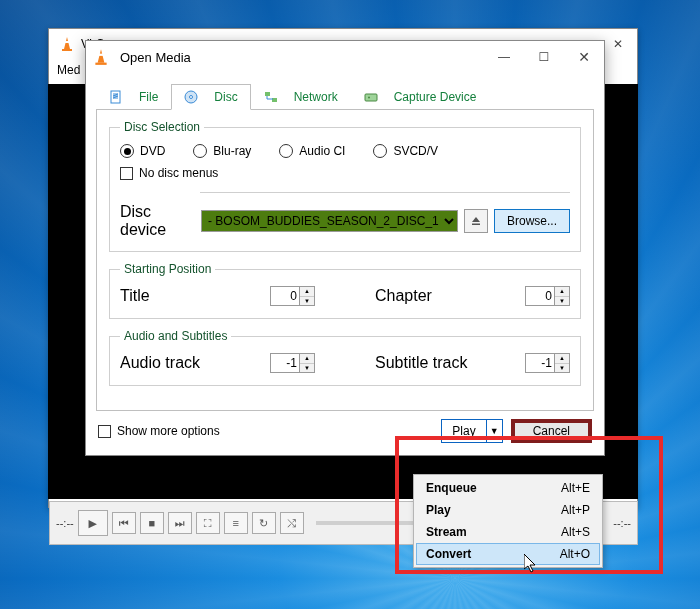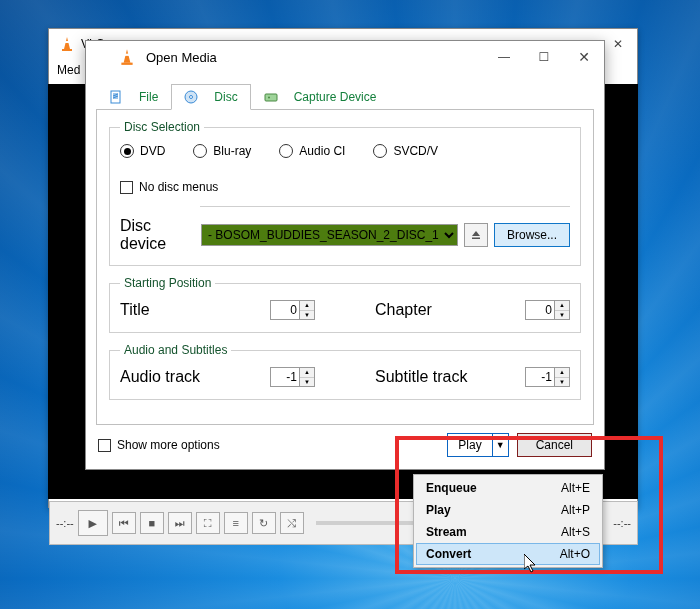--- a/index.html
+++ b/index.html
@@ -16,59 +16,59 @@
   .back-menu{padding:4px 8px;color:#000;}
   .video-area{position:absolute;left:48px;top:84px;right:62px;bottom:110px;background:#000;}
   
   .playback{position:absolute;left:49px;right:62px;bottom:64px;height:44px;background:#f0f0f0;border:1px solid #bbb;display:flex;align-items:center;padding:0 6px;gap:4px;}
   .time{font-size:11px;color:#333;}
   .pbtn{width:24px;height:22px;border:1px solid #aaa;background:#f6f6f6;display:flex;align-items:center;justify-content:center;color:#555;font-size:11px;}
   .playback .slider{flex:1;height:4px;background:#cfcfcf;position:relative;margin:0 8px;}
   .pbtn.play{width:30px;height:26px;}
   
   .dialog{position:absolute;left:85px;top:40px;width:520px;background:#fff;border:1px solid #888;box-shadow:0 4px 14px rgba(0,0,0,0.35);}
-  .dlg-title{height:32px;display:flex;align-items:center;padding-left:14px;margin-left:12px;}
+  .dlg-title{height:32px;display:flex;align-items:center;padding-left:0;}
   .dlg-title .cone{width:18px;height:18px;}
   .dlg-title .txt{font-size:13px;color:#000;margin-left:4px;}
   .dlg-ctrl{margin-left:auto;display:flex;}
   .dlg-ctrl div{width:40px;height:28px;display:flex;align-items:center;justify-content:center;color:#444;font-family:Arial;}
   .dlg-body{padding:8px 10px 10px 10px;}
   .tabs{display:flex;align-items:flex-end;height:28px;position:relative;}
   .tab{padding:5px 12px;display:flex;align-items:center;gap:16px;border:1px solid transparent;color:#15803d;position:relative;top:1px;font-size:12px;cursor:default;}
   .tab.active{background:#fff;border:1px solid #bfbfbf;border-bottom:1px solid #fff;z-index:2;}
   .tab-icon{width:14px;height:14px;}
   .tab-panel{border:1px solid #bfbfbf;padding:10px 12px 14px 12px;}
   fieldset{border:1px solid #cfcfcf;padding:10px 10px 12px 10px;margin-bottom:10px;position:relative;}
   legend{font-size:12px;color:#14532d;padding:0 4px;}
   .radios{display:flex;gap:28px;margin-bottom:8px;}
   .radio{display:flex;align-items:center;gap:6px;}
   .radio-ind{width:14px;height:14px;border:1px solid #333;border-radius:50%;display:flex;align-items:center;justify-content:center;}
   .radio.sel .radio-ind::after{content:"";width:7px;height:7px;background:#000;border-radius:50%;}
-  .chk{display:flex;align-items:center;gap:6px;margin:22px 0 12px 0;}
+  .chk{display:flex;align-items:center;gap:6px;margin:8px 0 12px 0;}
   .chk-box{width:13px;height:13px;border:1px solid #333;background:#fff;}
   .hr{height:1px;background:#cfcfcf;margin:4px 0 10px 80px;}
   .row{display:flex;align-items:center;gap:6px;}
   .lbl{font-size:16px;}
   select.device{flex:1;height:22px;border:1px solid #9a9a9a;font-size:12px;padding:0 2px;background:#4d7c0f;}
   .eject{width:26px;height:24px;border:1px solid #9a9a9a;background:#f3f3f3;display:flex;align-items:center;justify-content:center;}
   .browse{height:24px;padding:0 12px;border:1px solid #1076c8;background:#d8ecfb;}
   .two-col{display:flex;gap:60px;}
   .field{display:flex;align-items:center;gap:8px;flex:1;}
   .spin{display:flex;align-items:center;margin-left:auto;}
   .spin input{width:30px;height:20px;text-align:right;border:1px solid #999;padding-right:2px;font-size:12px;}
   .spin .arrows{width:15px;height:20px;border:1px solid #999;border-left:none;display:flex;flex-direction:column;}
   .spin .arrows div{flex:1;display:flex;align-items:center;justify-content:center;font-size:6px;color:#000;background:#f2f2f2;}
   .spin .arrows div:first-child{border-bottom:1px solid #ccc;}
   .footer{display:flex;align-items:center;padding:8px 2px 2px 2px;}
   .show-more{display:flex;align-items:center;gap:6px;}
   .footer-right{margin-left:auto;display:flex;gap:8px;position:relative;}
   .play-btn{display:flex;align-items:center;height:24px;border:1px solid #0a64c2;background:#fff;}
   .play-btn .main{padding:0 10px;color:#000;}
   .play-btn .arrow{width:16px;border-left:1px solid #0a64c2;height:100%;display:flex;align-items:center;justify-content:center;font-size:9px;}
-  .cancel-btn{height:24px;padding:0 18px;border:1px solid #7f1d1d;background:#e8e8e8;}
+  .cancel-btn{height:24px;padding:0 18px;border:4px solid #7f1d1d;background:#e8e8e8;}
   
   .menu{position:absolute;left:413px;top:474px;width:190px;background:#f2f2f2;border:1px solid #b5b5b5;box-shadow:2px 3px 6px rgba(0,0,0,0.25);z-index:30;padding:2px;}
   .mi{display:flex;align-items:center;height:22px;padding:0 10px 0 10px;}
   .mi .mlabel{flex:1;font-weight:bold;}
   .mi .short{color:#000;}
   .mi.hover{background:#cde6f9;border:1px solid #7ab7e8;height:22px;padding:0 9px;}
   .red-box{position:absolute;left:395px;top:436px;width:268px;height:138px;border:4px solid #e92b2b;z-index:40;pointer-events:none;}
   .cursor{position:absolute;left:524px;top:554px;z-index:50;pointer-events:none;}
   
   svg{display:block;}
@@ -136,20 +136,28 @@
       </div>
       <div class="tab active">
         <svg class="tab-icon" viewBox="0 0 14 14">
             <circle cx="7" cy="7" r="6" fill="#cfe3f5" stroke="#3a8bd6"></circle>
             <circle cx="7" cy="7" r="1.5" fill="#fff" stroke="#3a8bd6"></circle>
           </svg>
         <span>Disc</span>
       </div>
       <div class="tab">
         <svg class="tab-icon" viewBox="0 0 14 14">
+            <rect x="1" y="2" width="5" height="4" fill="#74c06b"></rect>
+            <rect x="8" y="8" width="5" height="4" fill="#74c06b"></rect>
+            <path d="M3 6v3h6" stroke="#3a8bd6" fill="none"></path>
+          </svg>
+        <span>Network</span>
+      </div>
+      <div class="tab">
+        <svg class="tab-icon" viewBox="0 0 14 14">
             <rect x="1" y="4" width="12" height="7" rx="1" fill="#9fd49a" stroke="#4a8a44"></rect>
             <circle cx="5" cy="7.5" r="1" fill="#4a8a44"></circle>
           </svg>
         <span>Capture Device</span>
       </div>
     </div>
     <div class="tab-panel">
       <fieldset>
         <legend>Disc Selection</legend>
         <div class="radios">

